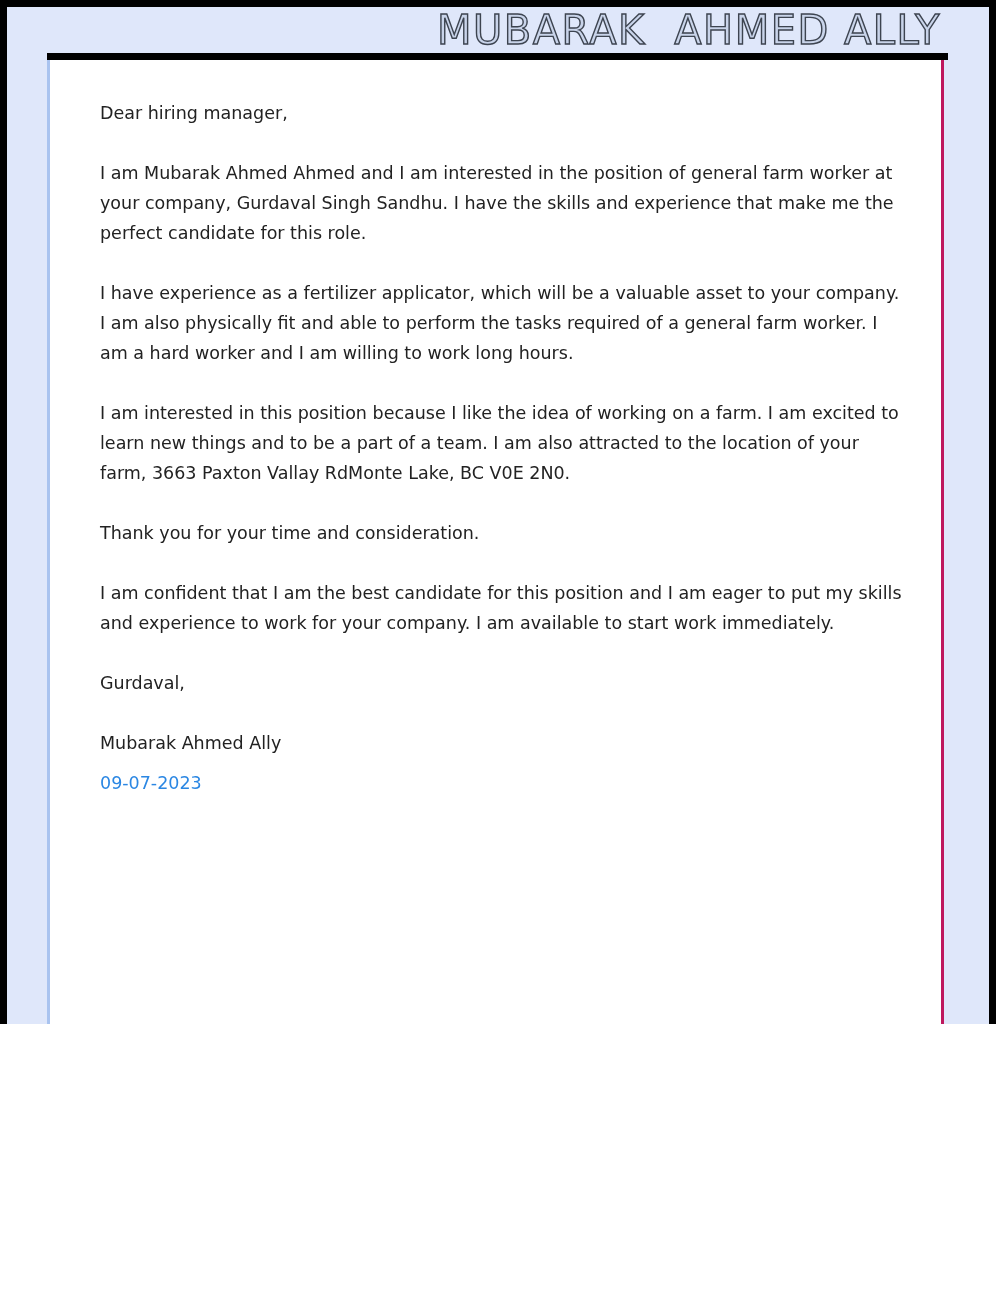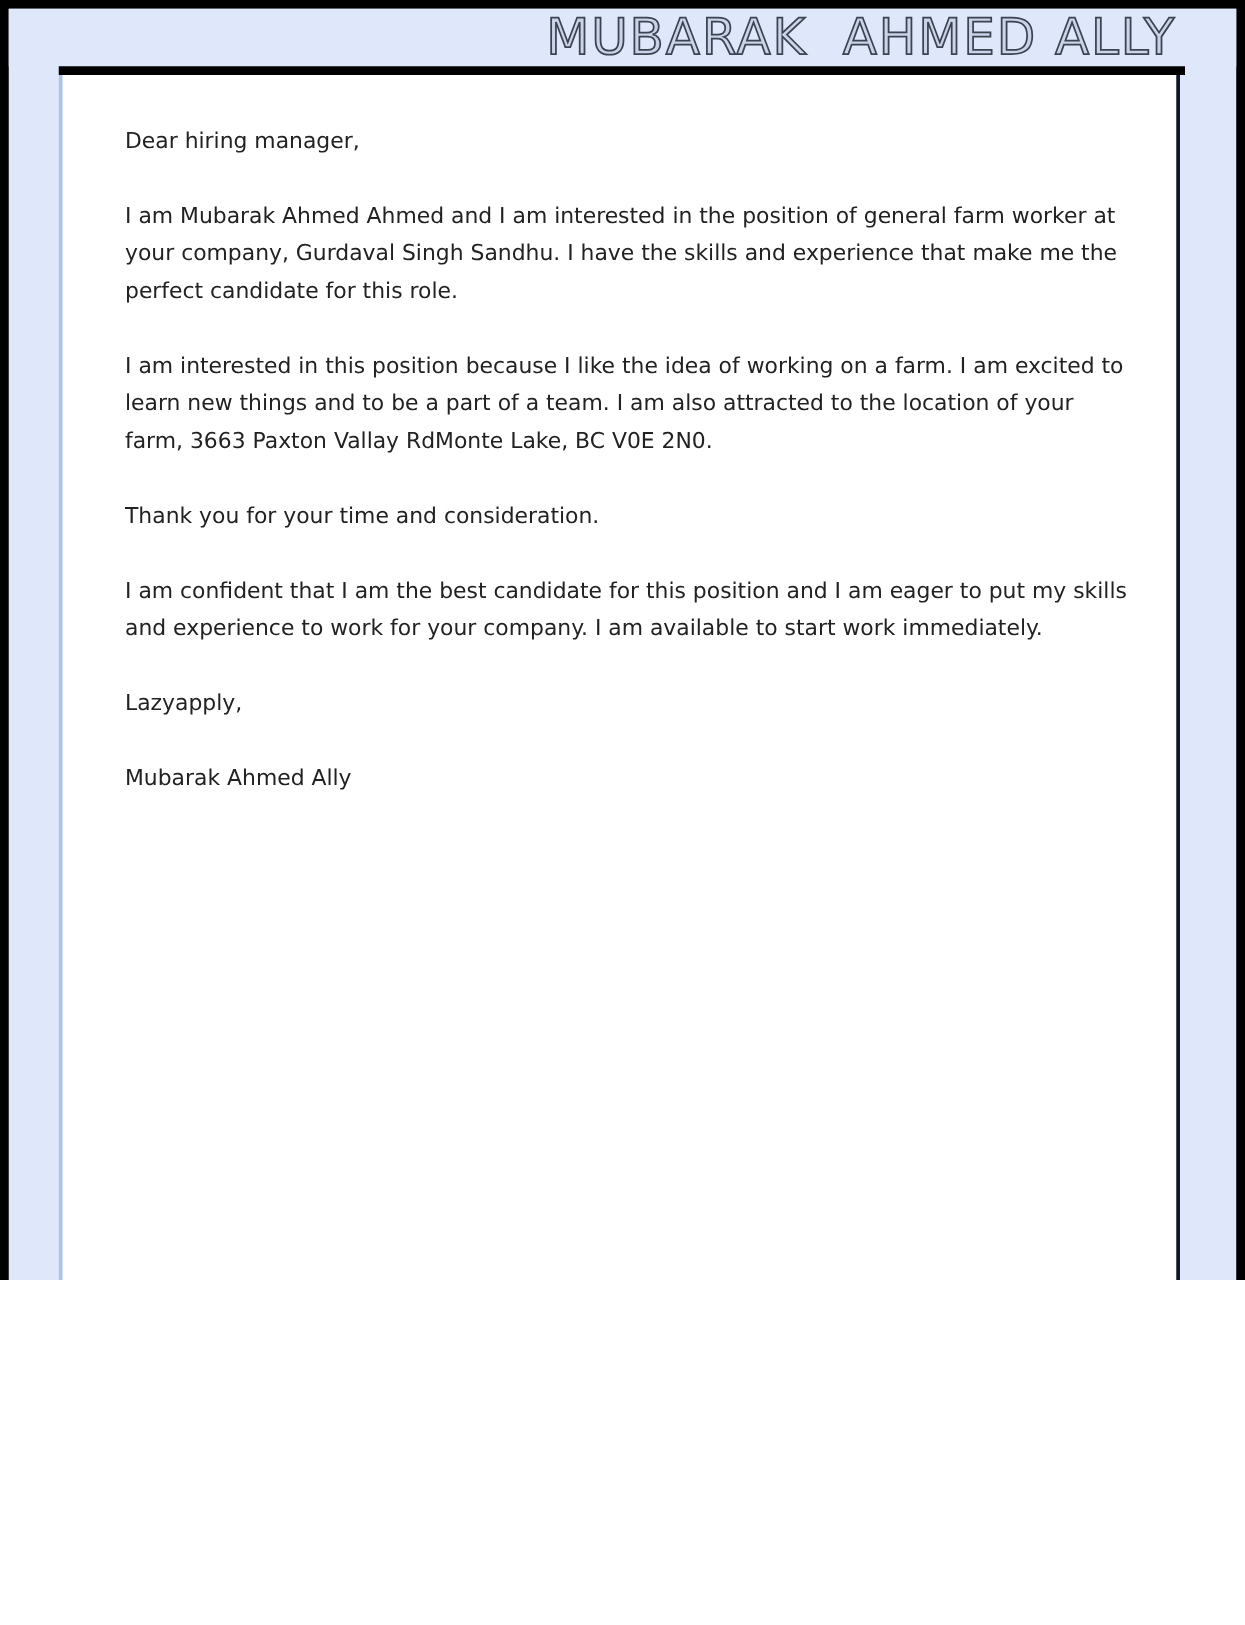--- a/index.html
+++ b/index.html
@@ -75,21 +75,21 @@
   
   .letter-card {
     position: absolute;
     left: 47px;
     top: 60px;
     width: 897px;
     height: 1202px;
     box-sizing: border-box;
     background: #ffffff;
     border-left: 3px solid #a9c3ef;
-    border-right: 3px solid #0f172a;
+    border-right: 3px solid #be185d;
     border-bottom: 3px solid #a9c3ef;
   }
 
   .letter-body {
     position: absolute;
     left: 50px;
     top: 38px;
     right: 36px;
   }
 
@@ -142,31 +142,33 @@
   <div class="header-rule"></div>
 
   <div class="letter-card">
 
     <div class="letter-body">
 
       <p class="para">Dear hiring manager,</p>
 
       <p class="para">I am Mubarak Ahmed Ahmed and I am interested in the position of general farm worker at your company, Gurdaval Singh Sandhu. I have the skills and experience that make me the perfect candidate for this role.</p>
 
+      <p class="para">I have experience as a fertilizer applicator, which will be a valuable asset to your company. I am also physically fit and able to perform the tasks required of a general farm worker. I am a hard worker and I am willing to work long hours.</p>
 
       <p class="para">I am interested in this position because I like the idea of working on a farm. I am excited to learn new things and to be a part of a team. I am also attracted to the location of your farm, 3663 Paxton Vallay RdMonte Lake, BC V0E 2N0.</p>
 
       <p class="para">Thank you for your time and consideration.</p>
 
       <p class="para">I am confident that I am the best candidate for this position and I am eager to put my skills and experience to work for your company. I am available to start work immediately.</p>
 
-      <p class="para">Lazyapply,</p>
+      <p class="para">Gurdaval,</p>
 
       <p class="signature-name">Mubarak Ahmed Ally</p>
 
+      <p class="signature-date">09-07-2023</p>
 
     </div>
 
     <div class="footer-mark">Lazyapply.com</div>
 
   </div>
 
 </div>
 
 </body></html>

